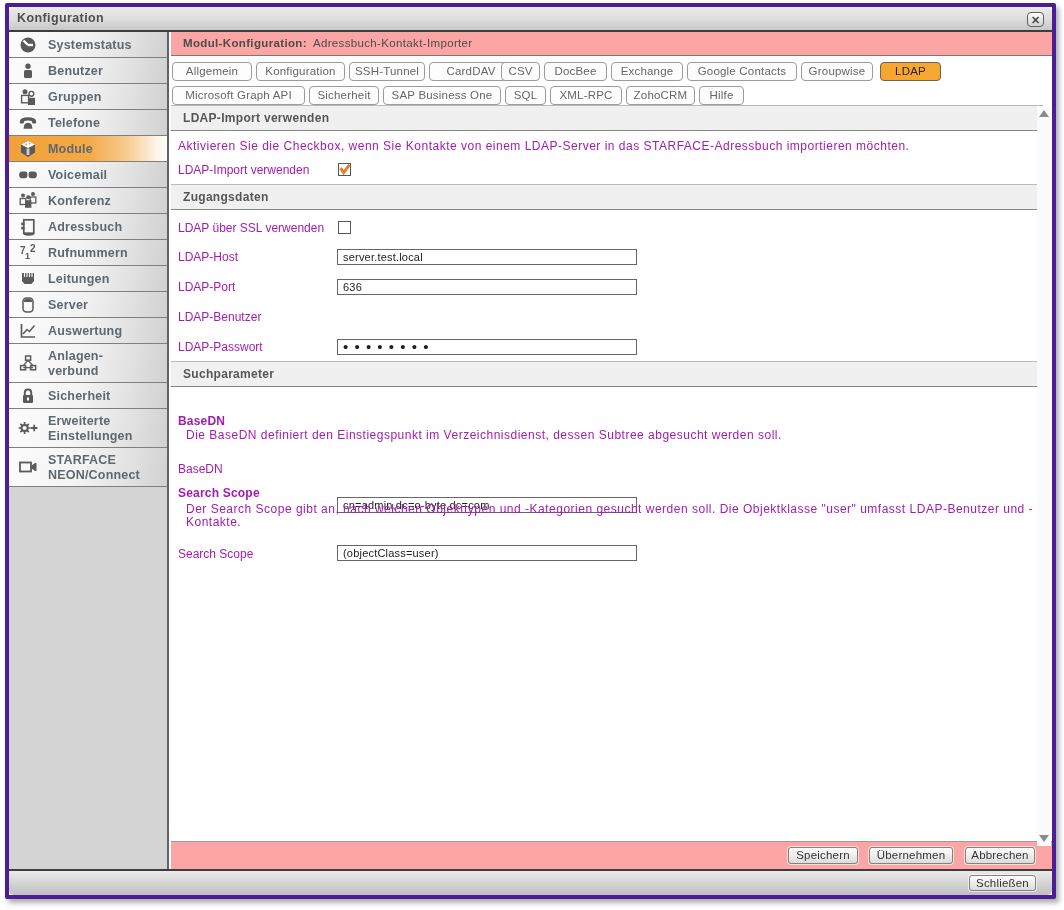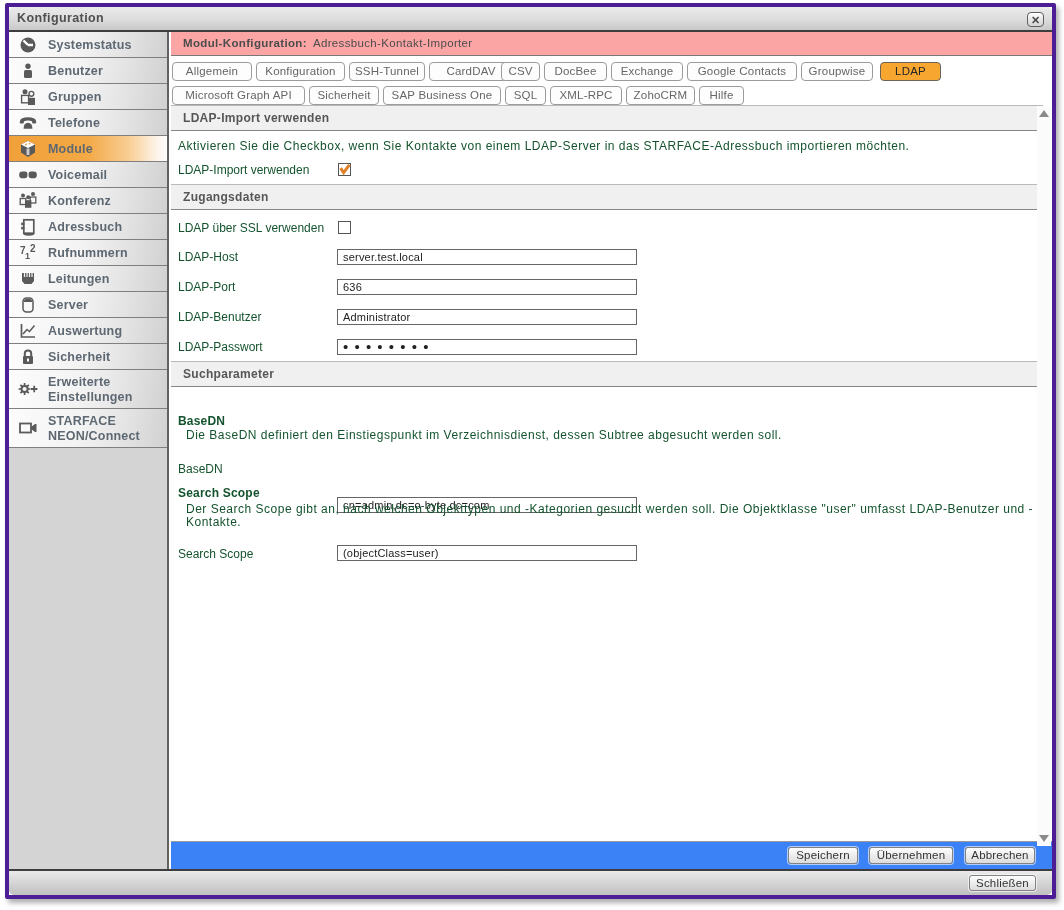--- a/index.html
+++ b/index.html
@@ -47,37 +47,37 @@
   .tab {
     position:absolute; height:19px; border:1px solid #9b9b9b; border-radius:4px;
     background:#fdfdfd; color:#666; font-size:11.5px; text-align:center; line-height:17px; letter-spacing:0.2px;
   }
   .tab.sel { background:#f7a62f; border:1px solid #6b6558; color:#272727; }
   .shead {
     position:absolute; left:0; width:872px; height:26px;
     background:#f0f0f0; border-top:1px solid #b9b9b9; border-bottom:1px solid #858585;
     font-size:12px; font-weight:bold; color:#565656; line-height:24px; padding-left:12px; letter-spacing:0.3px;
   }
-  .txt { position:absolute; font-size:12px; color:#14532d; letter-spacing:0; line-height:13px; }
+  .txt { position:absolute; font-size:12px; color:#a21caf; letter-spacing:0; line-height:13px; }
   .para { letter-spacing:0.5px !important; }
   .txt b { letter-spacing:0.2px; }
   .inp {
     position:absolute; width:300px; height:16px; border:1px solid #666666; background:#fff;
     font-size:11px; color:#222; line-height:15px; padding-left:5px; letter-spacing:0.2px;
   }
   .cb { position:absolute; width:13px; height:13px; border:1px solid #555; background:#fff; }
   .btn {
     position:absolute; height:17px; border:1px solid #828282; border-radius:3px;
     background:linear-gradient(#fefefe,#dcdcdc);
     font-size:11.5px; color:#333; text-align:center; line-height:15px; letter-spacing:0.2px;
     box-shadow:0 0 0 1px rgba(255,255,255,0.6);
   }
   #cfoot {
     position:absolute; left:0; right:0; bottom:0; height:28px;
-    background:#3b82f6; border-top:1px solid #9a9a9a;
+    background:#fca5a5; border-top:1px solid #9a9a9a;
   }
   #scroll { position:absolute; right:1px; top:74px; width:14px; height:740px; background:#fbfbfb; }
   #botbar {
     position:absolute; left:0; bottom:0; right:0; height:26px;
     background:linear-gradient(#eaeaea,#bfbfbf);
     border-top:2px solid #3d3d3d;
     border-radius:0 0 5px 5px;
   }
 </style>
 </head>
@@ -177,20 +177,29 @@
             <path d="M5.7 7 Q5.7 3.7 10 3.7 Q14.3 3.7 14.3 7 Z" fill="#5a5a5a"></path>
           </svg>
           <span class="lbl">Server</span>
         </div>
         <div class="si">
           <svg class="ico" viewBox="0 0 20 20">
             <path d="M3.5 3 L3.5 16 L17 16" stroke="#5a5a5a" stroke-width="1.7" fill="none"></path>
             <path d="M5 13 L9 8.5 L11.5 10.5 L16.5 4.5" stroke="#5a5a5a" stroke-width="1.5" fill="none"></path>
           </svg>
           <span class="lbl">Auswertung</span>
+        </div>
+        <div class="si two">
+          <svg class="ico" viewBox="0 0 20 20">
+            <rect x="7.6" y="3" width="5" height="4.2" fill="none" stroke="#5a5a5a" stroke-width="1.5"></rect>
+            <rect x="2.6" y="12.6" width="5" height="4.2" fill="none" stroke="#5a5a5a" stroke-width="1.5"></rect>
+            <rect x="12.6" y="12.6" width="5" height="4.2" fill="none" stroke="#5a5a5a" stroke-width="1.5"></rect>
+            <path d="M10 7.2 L5.2 12.6 M10 7.2 L15 12.6 M5.2 14.7 L15 14.7" stroke="#5a5a5a" stroke-width="1.3" fill="none"></path>
+          </svg>
+          <span class="lbl">Anlagen-<br>verbund</span>
         </div>
         <div class="si">
           <svg class="ico" viewBox="0 0 20 20">
             <rect x="5" y="9" width="10" height="8" rx="1" fill="#5a5a5a"></rect>
             <path d="M6.8 9 L6.8 6.5 Q6.8 3.5 10 3.5 Q13.2 3.5 13.2 6.5 L13.2 9" stroke="#5a5a5a" stroke-width="2" fill="none"></path>
             <rect x="9" y="11.5" width="2" height="3" fill="#fff"></rect>
           </svg>
           <span class="lbl">Sicherheit</span>
         </div>
         <div class="si two">
@@ -240,21 +249,20 @@
           </svg>
         </div>
       <div class="shead" style="top:152px;">Zugangsdaten</div>
       <div class="txt" style="left:7px; top:190px;">LDAP über SSL verwenden</div>
       <div class="cb" style="left:167px; top:189px;"></div>
       <div class="txt" style="left:7px; top:219px;">LDAP-Host</div>
       <div class="inp" style="left:166px; top:217px;">server.test.local</div>
       <div class="txt" style="left:7px; top:249px;">LDAP-Port</div>
       <div class="inp" style="left:166px; top:247px;">636</div>
       <div class="txt" style="left:7px; top:279px;">LDAP-Benutzer</div>
-      <div class="inp" style="left:166px; top:277px;">Administrator</div>
       <div class="txt" style="left:7px; top:309px;">LDAP-Passwort</div>
       <div class="inp" style="left:166px; top:307px;"><span style="font-size:15px;letter-spacing:6.2px;line-height:13px;display:inline-block;vertical-align:top;margin-top:0px;">••••••••</span></div>
       <div class="shead" style="top:329px;">Suchparameter</div>
       <div class="txt" style="left:7px; top:383px;"><b>BaseDN</b></div>
       <div class="txt para" style="left:15px; top:397px;">Die BaseDN definiert den Einstiegspunkt im Verzeichnisdienst, dessen Subtree abgesucht werden soll.</div>
       <div class="txt" style="left:7px; top:431px;">BaseDN</div>
       <div class="inp" style="left:166px; top:428px;margin-top:37px;">cn=admin,dc=o-byte,dc=com</div>
       <div class="txt" style="left:7px; top:455px;"><b>Search Scope</b></div>
       <div class="txt para" style="left:15px; top:471px;">Der Search Scope gibt an, nach welchen Objekttypen und -Kategorien gesucht werden soll. Die Objektklasse "user" umfasst LDAP-Benutzer und -<br>Kontakte.</div>
       <div class="txt" style="left:7px; top:516px;">Search Scope</div>

